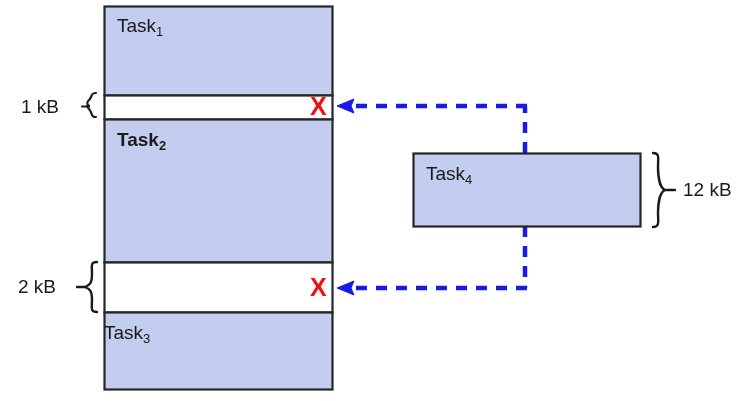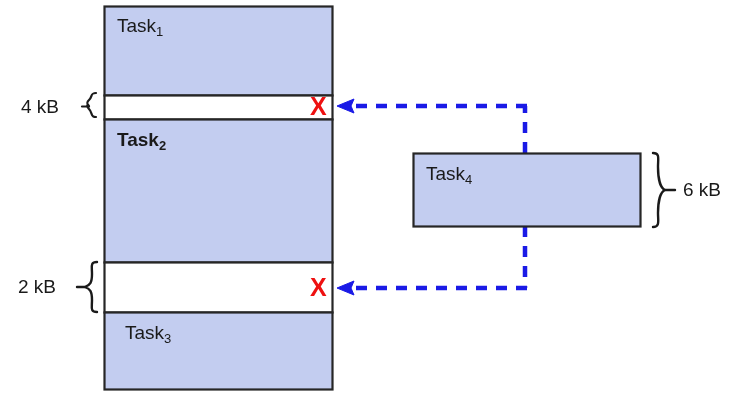--- a/index.html
+++ b/index.html
@@ -107,31 +107,31 @@
   </svg>
 
   <div class="mem-label" style="left:117px; top:16px;">
     <span>Task</span><sub>1</sub>
   </div>
 
   <div class="mem-label" style="left:117px; top:130px;font-weight:bold;">
     <span>Task</span><sub>2</sub>
   </div>
 
-  <div class="mem-label" style="left:125px; top:323px;">
+  <div class="mem-label" style="left:104px; top:323px;">
     <span>Task</span><sub>3</sub>
   </div>
 
   <div class="x-mark" style="left:310px; top:94px;">X</div>
 
   <div class="x-mark" style="left:310px; top:275px;">X</div>
 
-  <div class="size-label" style="left:21px; top:97px;">4 kB</div>
+  <div class="size-label" style="left:21px; top:97px;">1 kB</div>
 
   <div class="size-label" style="left:18px; top:277px;">2 kB</div>
 
   <div class="mem-label" style="left:426px; top:164px;text-align:right;">
     <span>Task</span><sub>4</sub>
   </div>
 
-  <div class="size-label" style="left:683px; top:180px;">6 kB</div>
+  <div class="size-label" style="left:683px; top:180px;">12 kB</div>
 
 </div>
 
 </body></html>

